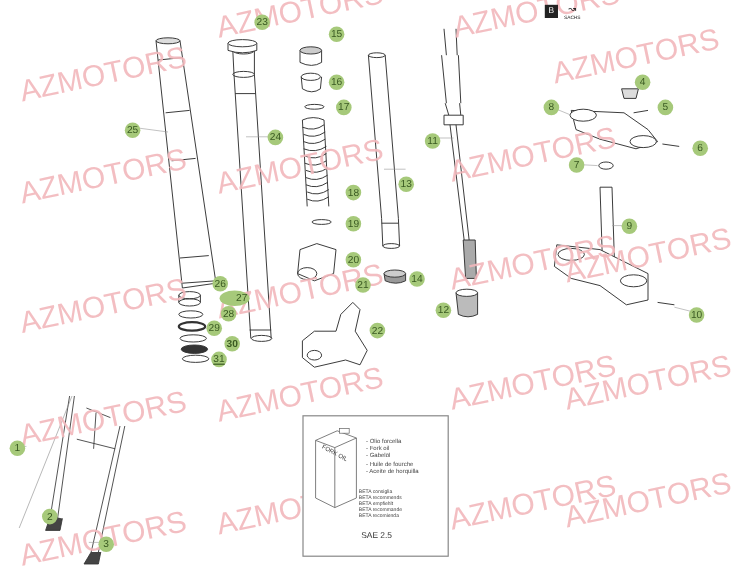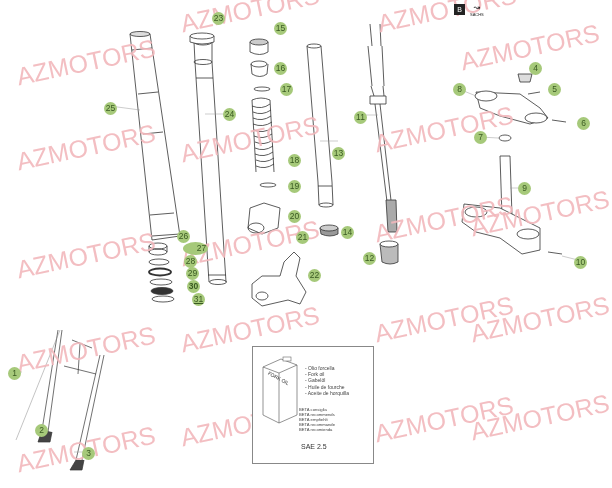--- a/index.html
+++ b/index.html
@@ -215,17 +215,17 @@
       <div class="callout" style="left: 288px; top: 180px;">19</div>
       <div class="callout" style="left: 288px; top: 210px;">20</div>
       <div class="callout" style="left: 296px; top: 231px;">21</div>
       <div class="callout" style="left: 308px; top: 269px;">22</div>
       <div class="callout" style="left: 212px; top: 12px;">23</div>
       <div class="callout" style="left: 223px; top: 108px;">24</div>
       <div class="callout" style="left: 104px; top: 102px;">25</div>
       <div class="callout" style="left: 177px; top: 230px;">26</div>
       <div class="callout" style="left: 183px; top: 242px; padding-left: 12px;">27</div>
       <div class="callout" style="left: 184px; top: 255px;">28</div>
-      <div class="callout" style="left: 186px; top: 267px;">29</div>
+      <div class="callout" style="left: 172px; top: 267px;">29</div>
       <div class="callout" style="left: 187px; top: 280px; font-weight: bold;">30</div>
-      <div class="callout" style="left: 192px; top: 293px; text-decoration: underline;">31</div>
+      <div class="callout" style="left: 176px; top: 293px; text-decoration: underline;">31</div>
     </div>
 </div>
 
 </body></html>

